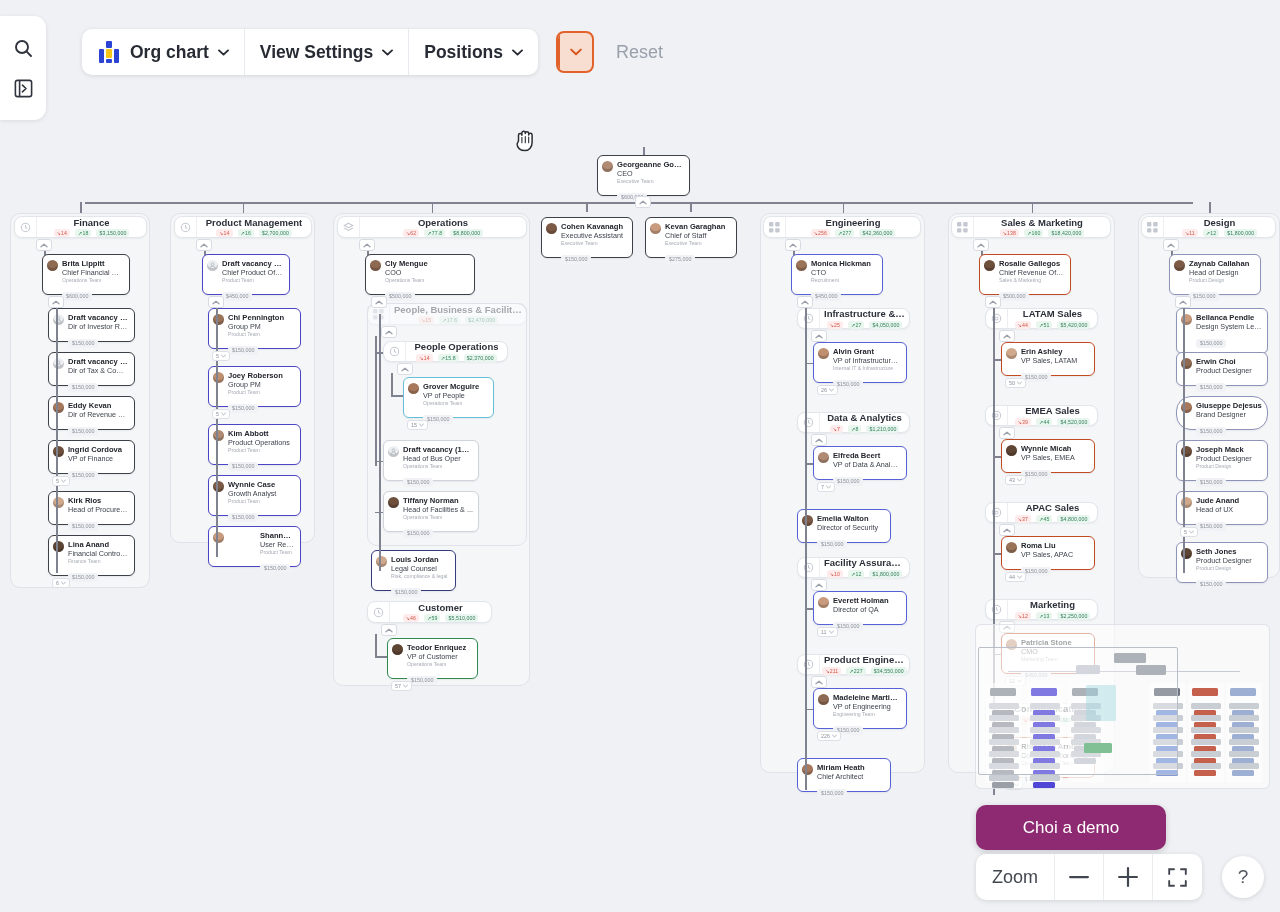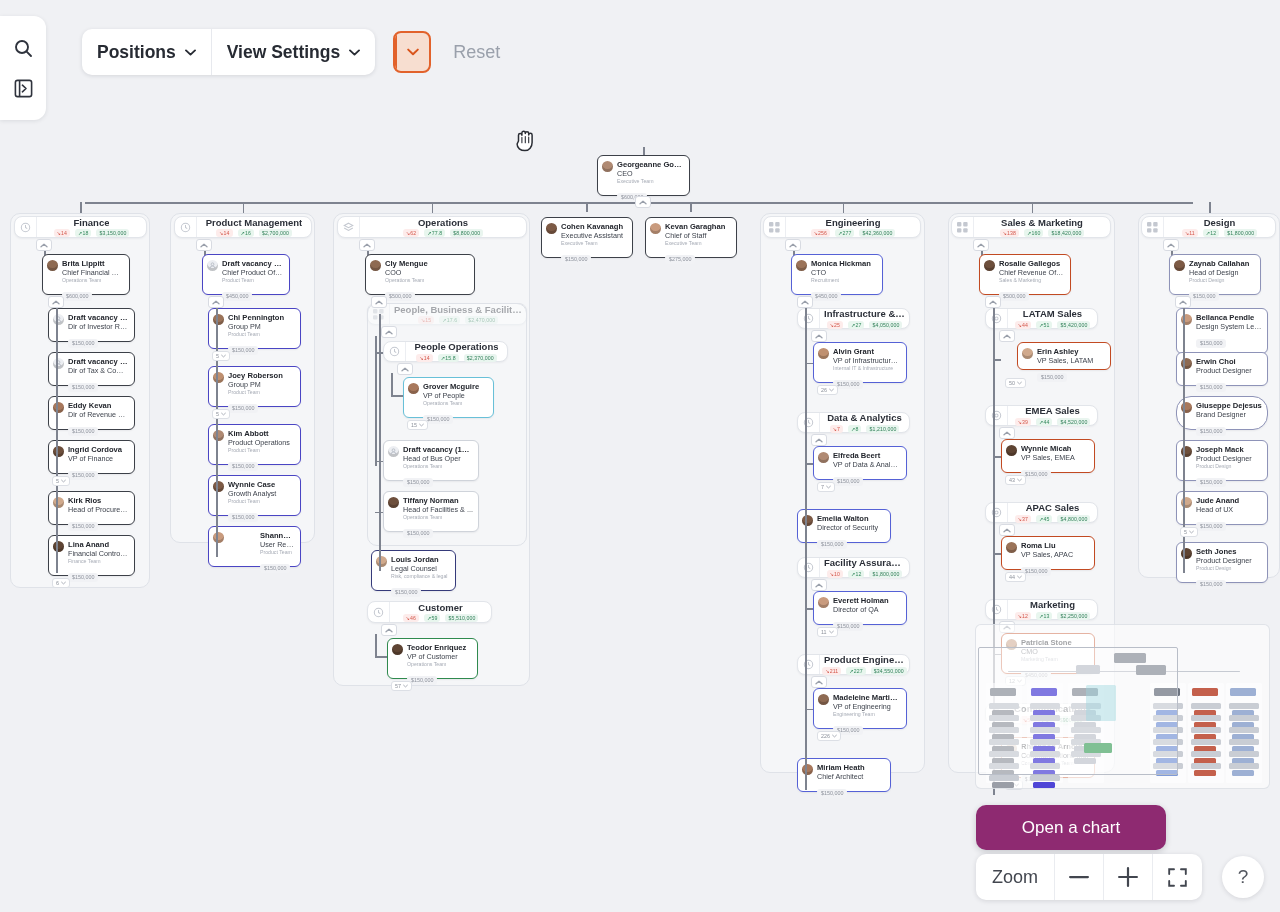--- a/index.html
+++ b/index.html
@@ -228,38 +228,53 @@
       <rect x="1.4" y="1.4" width="16.2" height="16.2" rx="2.2"></rect>
       <line x1="5.6" y1="1.4" x2="5.6" y2="17.6"></line>
       <path d="M8.4 6.2 L12 9.5 L8.4 12.8" stroke-linecap="round" stroke-linejoin="round"></path>
     </svg>
   </div>
 </div>
 
 <div id="toolbar">
   <div class="tb-group">
 
+    <div class="tb-item">
+      <span class="orgchart-glyph">
+        <i class="ogb" style="left:9px;top:0;width:6px;height:7px;background:#2b44d6"></i>
+        <i class="ogb" style="left:2px;top:8px;width:5px;height:14px;background:#2b44d6"></i>
+        <i class="ogb" style="left:9px;top:8px;width:6px;height:9px;background:#f5c518"></i>
+        <i class="ogb" style="left:9px;top:18px;width:6px;height:4px;background:#2b44d6"></i>
+        <i class="ogb" style="left:17px;top:8px;width:5px;height:14px;background:#2b44d6"></i>
+      </span>
+      <span>Org chart</span>
+      <span class="caret">
+        <svg width="11" height="7" viewBox="0 0 11 7" fill="none" stroke="#272b33" stroke-width="1.9" stroke-linecap="round" stroke-linejoin="round">
+            <path d="M1 1.4 L5.5 5.6 L10 1.4"></path>
+          </svg>
+      </span>
+    </div>
+
+    <div class="tb-item">
+      <span>View Settings</span>
+      <span class="caret">
+        <svg width="11" height="7" viewBox="0 0 11 7" fill="none" stroke="#272b33" stroke-width="1.9" stroke-linecap="round" stroke-linejoin="round">
+            <path d="M1 1.4 L5.5 5.6 L10 1.4"></path>
+          </svg>
+      </span>
+    </div>
 
     <div class="tb-item">
       <span>Positions</span>
       <span class="caret">
         <svg width="11" height="7" viewBox="0 0 11 7" fill="none" stroke="#272b33" stroke-width="1.9" stroke-linecap="round" stroke-linejoin="round">
             <path d="M1 1.4 L5.5 5.6 L10 1.4"></path>
           </svg>
       </span>
     </div>
-
-    <div class="tb-item">
-      <span>View Settings</span>
-      <span class="caret">
-        <svg width="11" height="7" viewBox="0 0 11 7" fill="none" stroke="#272b33" stroke-width="1.9" stroke-linecap="round" stroke-linejoin="round">
-            <path d="M1 1.4 L5.5 5.6 L10 1.4"></path>
-          </svg>
-      </span>
-    </div>
   </div>
 
   <div id="save-group">
     <div id="save-caret">
       <svg width="12" height="8" viewBox="0 0 12 8" fill="none" stroke="#d9551c" stroke-width="2" stroke-linecap="round" stroke-linejoin="round">
           <path d="M1.2 1.6 L6 6.2 L10.8 1.6"></path>
         </svg>
     </div>
   </div>
 
@@ -831,21 +846,21 @@
           <span class="stat money">$5,420,000</span>
         </div>
       </div>
     </div>
     <div class="conn h" style="left:993px;top:318px;width:-8px;"></div>
     <div class="collapse-chip" style="left:999px;top:330px;">
       <svg width="8" height="5" viewBox="0 0 8 5" fill="none" stroke="#9aa0ab" stroke-width="1.3" stroke-linecap="round" stroke-linejoin="round">
         <path d="M1 3.8 L4 1.2 L7 3.8"></path>
       </svg>
     </div>
-    <div class="card" style="left:1001px;top:342px;width:94px;height:28px;border-color:#c24a22;margin-left:16px;">
+    <div class="card" style="left:1001px;top:342px;width:94px;height:34px;border-color:#c24a22;">
       <div class="avatar" style="background:#d0a98c"></div>
       <div class="ctext"><div class="cname">Erin Ashley</div><div class="crole">VP Sales, LATAM</div><span class="csal">$150,000</span></div>
     </div>
     <div class="count-chip" style="left:1005px;top:378px;">
       <span>50</span>
       <svg width="5" height="4" viewBox="0 0 6 4" fill="none" stroke="#9aa0ab" stroke-width="1" stroke-linecap="round">
         <path d="M0.7 1 L3 3.1 L5.3 1"></path>
       </svg>
     </div>
     <div class="conn v" style="left:993px;top:340px;height:19px;"></div>
@@ -1150,21 +1165,21 @@
     <div class="mm" style="left:256px;top:121px;width:22px;height:6px;background:#9db0d4;opacity:1;"></div>
     <div class="mm" style="left:253px;top:126px;width:30px;height:6px;background:#c9cdd4;opacity:1;"></div>
     <div class="mm" style="left:256px;top:133px;width:22px;height:6px;background:#9db0d4;opacity:1;"></div>
     <div class="mm" style="left:253px;top:138px;width:30px;height:6px;background:#c9cdd4;opacity:1;"></div>
     <div class="mm" style="left:256px;top:145px;width:22px;height:6px;background:#9db0d4;opacity:1;"></div>
     <div class="mm" style="left:110px;top:60px;width:30px;height:36px;background:rgba(120,200,210,.45);opacity:1;"></div>
     <div class="mm" style="left:108px;top:118px;width:28px;height:10px;background:#4fa86b;opacity:1;"></div>
     <div id="mm-viewport" style="left:2px;top:22px;width:200px;height:128px;"></div>
   </div>
 
-<div id="open-demo">Open a chart</div>
+<div id="open-demo">Choi a demo</div>
 
 <div id="zoom-bar">
   <div id="zoom-label">Zoom</div>
   <div class="zbtn">
     <svg width="20" height="4" viewBox="0 0 20 4">
         <rect x="0" y="1" width="20" height="2.2" rx="1.1" fill="#42464f"></rect>
       </svg>
   </div>
   <div class="zbtn">
     <svg width="20" height="20" viewBox="0 0 20 20">

